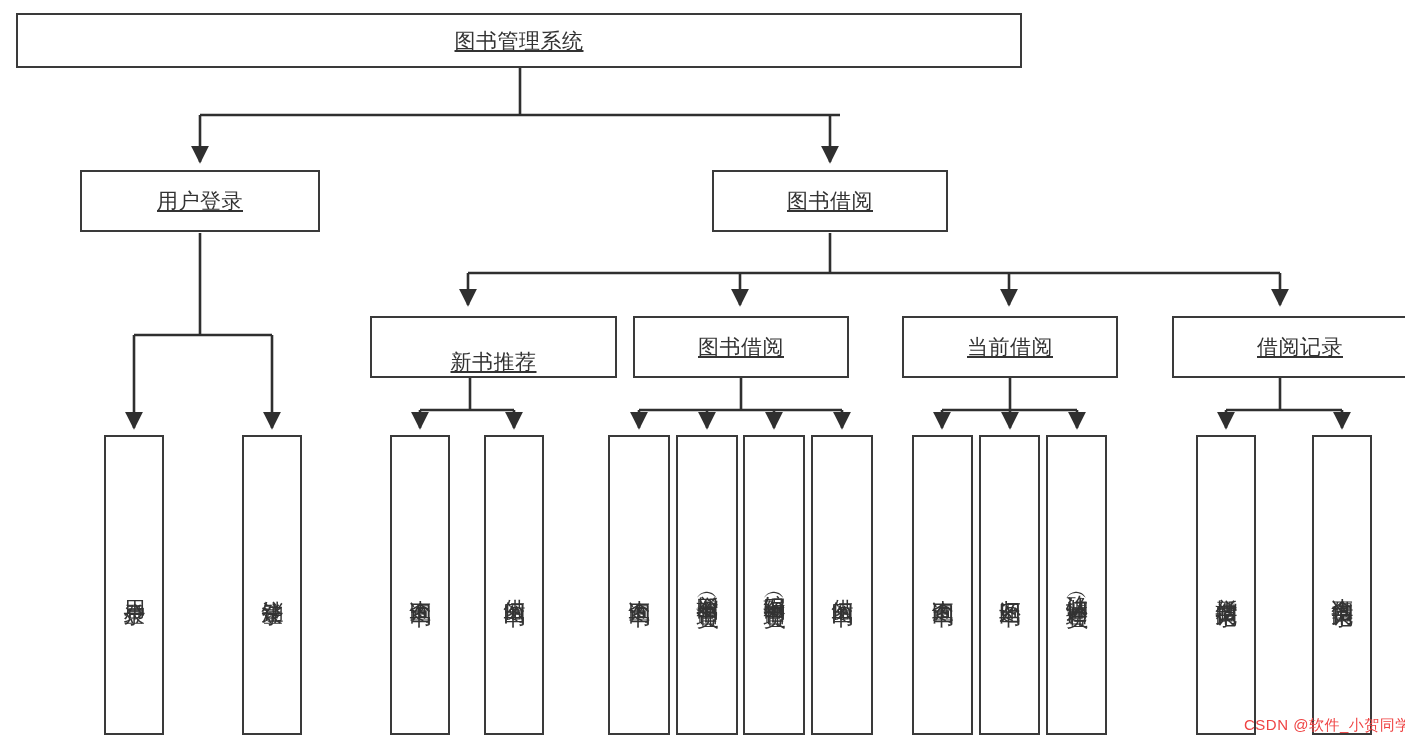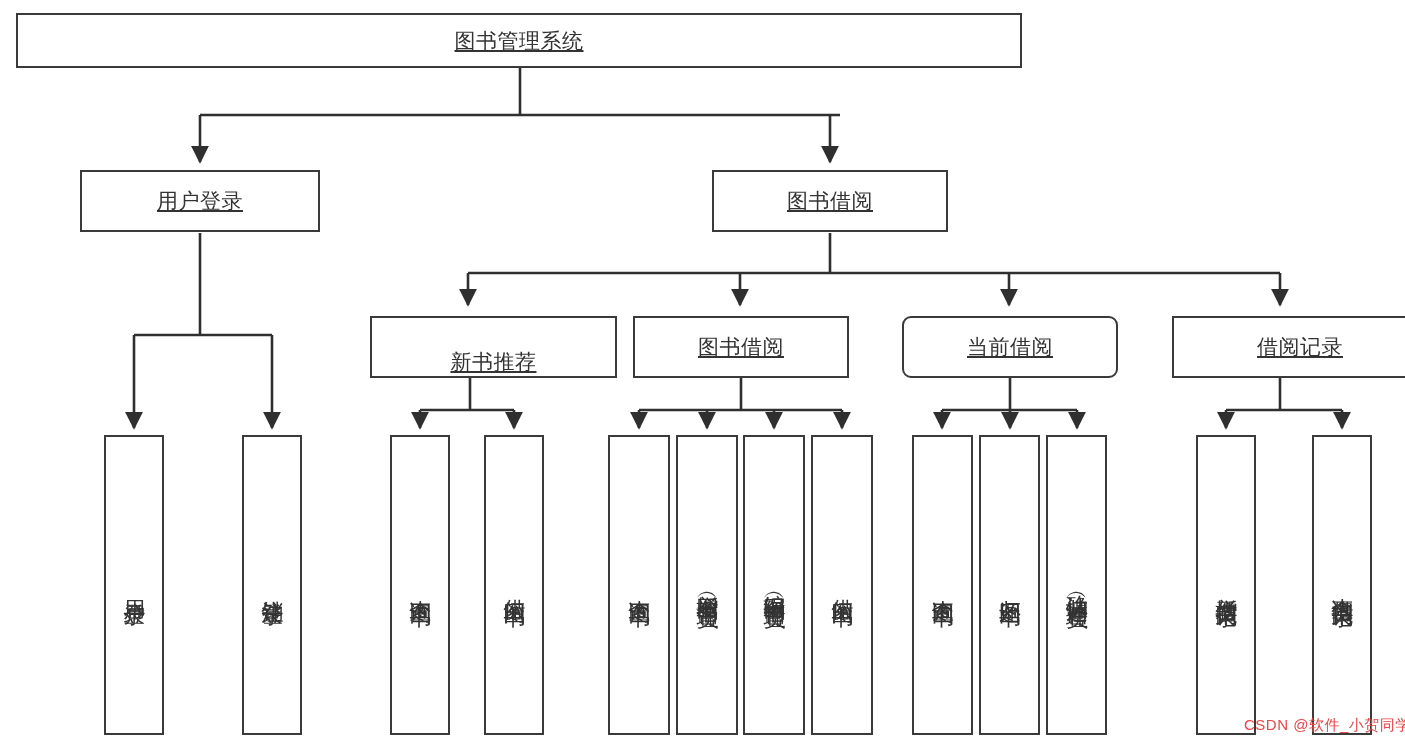--- a/index.html
+++ b/index.html
@@ -132,21 +132,21 @@
   <div class="node horiz" style="left:712px; top:170px; width:236px; height:62px;">
     <span class="label-h">图书借阅</span>
   </div>
 
   <div class="node horiz" style="left:370px; top:316px; width:247px; height:62px;align-items:flex-end;">
     <span class="label-h">新书推荐</span>
   </div>
   <div class="node horiz" style="left:633px; top:316px; width:216px; height:62px;justify-content:center;">
     <span class="label-h">图书借阅</span>
   </div>
-  <div class="node horiz" style="left:902px; top:316px; width:216px; height:62px;border-radius:9px;">
+  <div class="node horiz" style="left:902px; top:316px; width:216px; height:62px;">
     <span class="label-h">当前借阅</span>
   </div>
   <div class="node horiz" style="left:1172px; top:316px; width:256px; height:62px;">
     <span class="label-h">借阅记录</span>
   </div>
 
   <div class="node vert" style="left:104px; top:435px; width:60px; height:300px;">
     <span class="label-v">用户登录</span>
   </div>
   <div class="node vert" style="left:242px; top:435px; width:60px; height:300px;">

